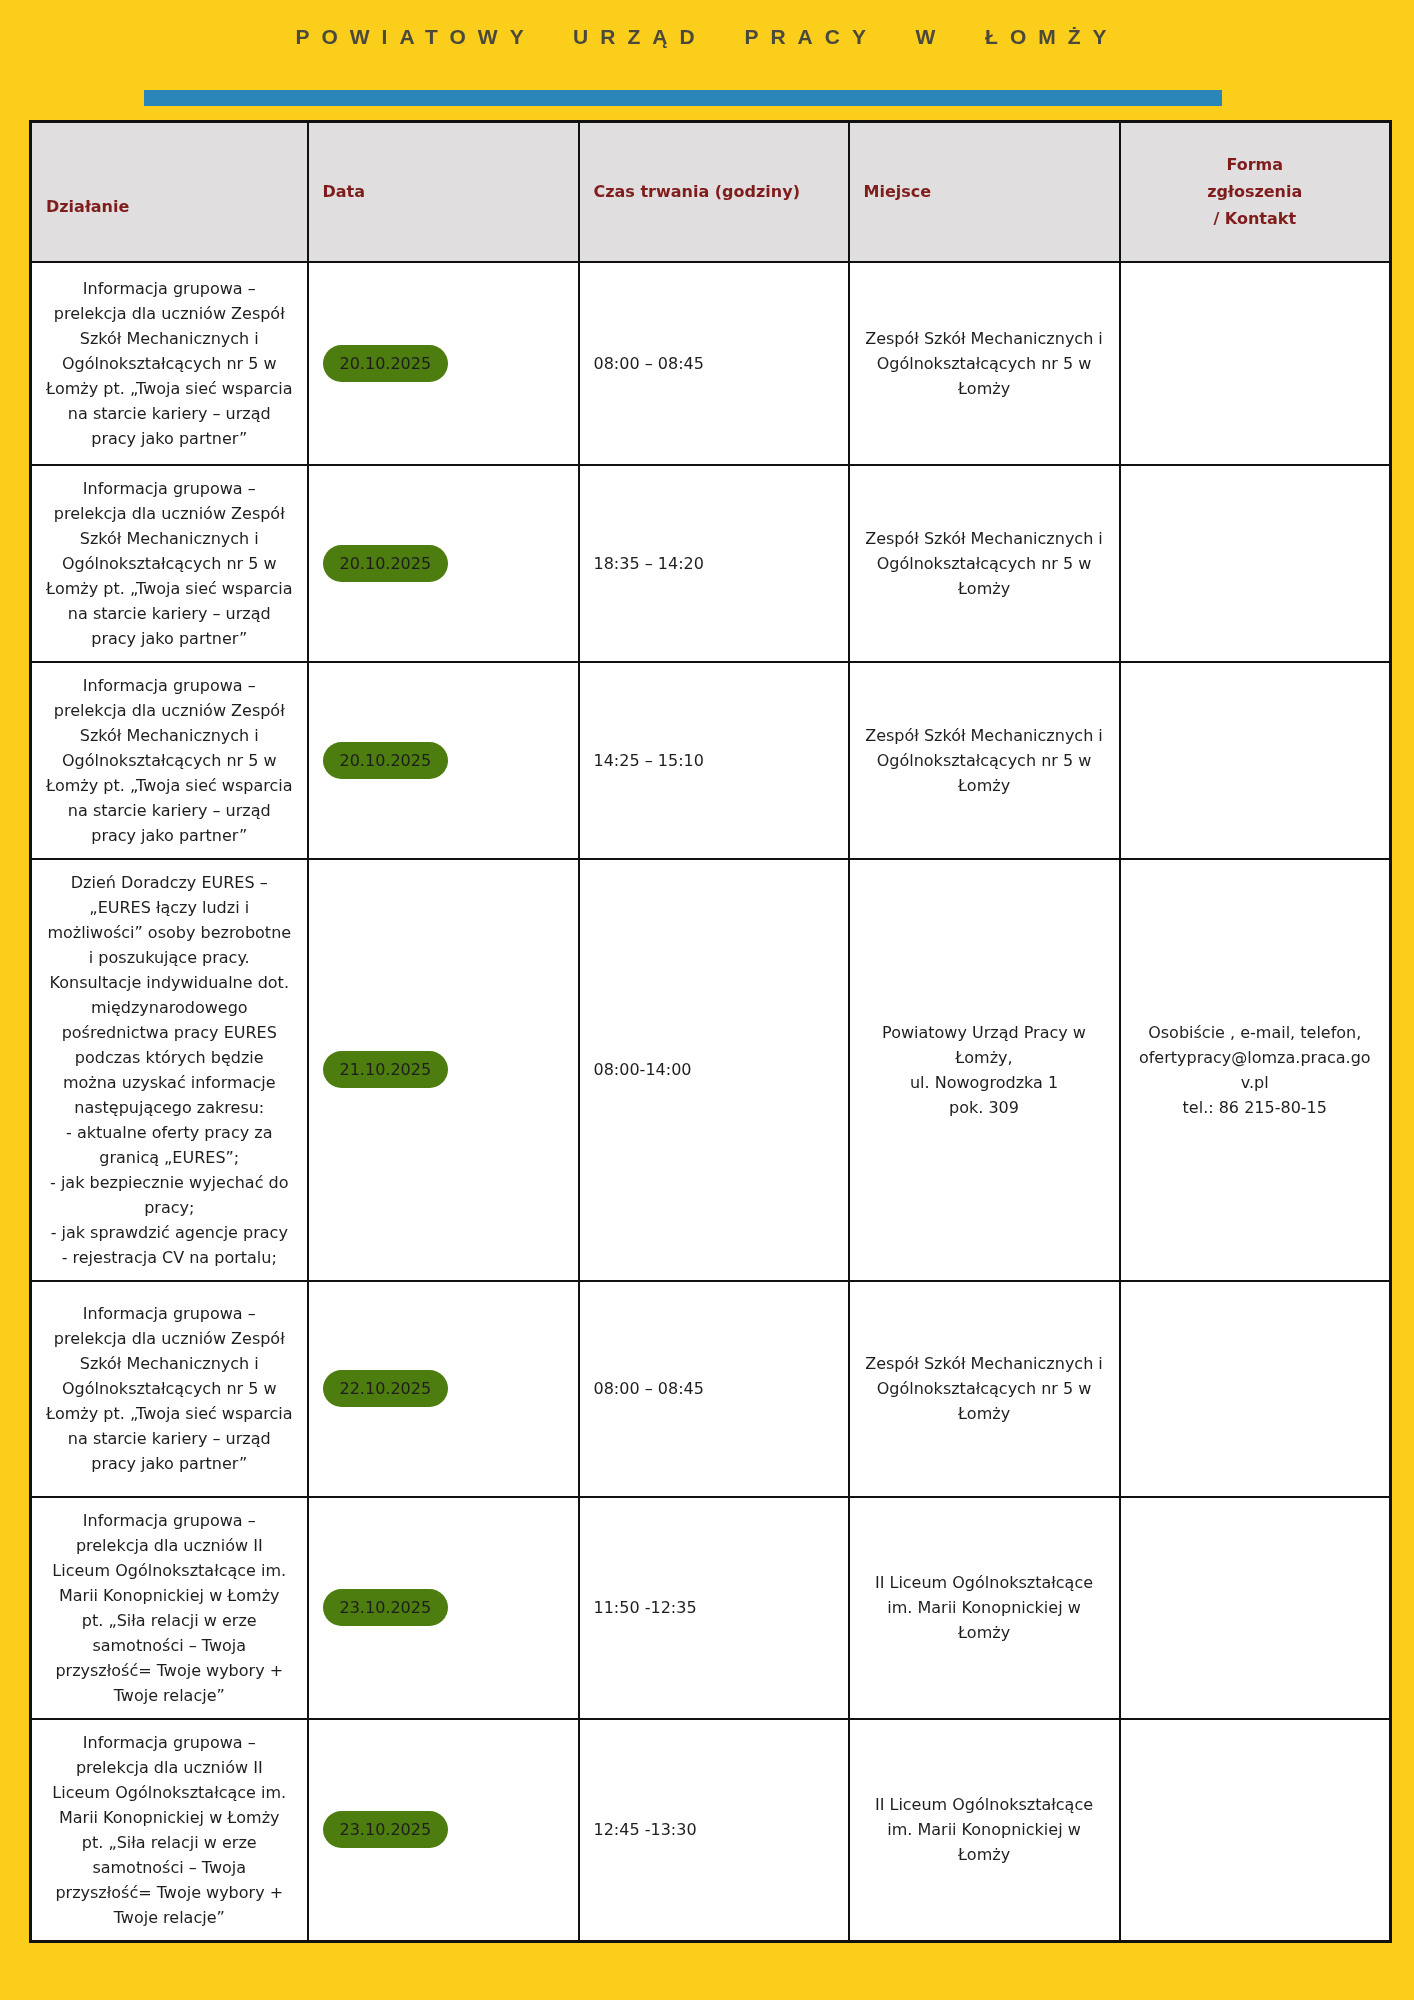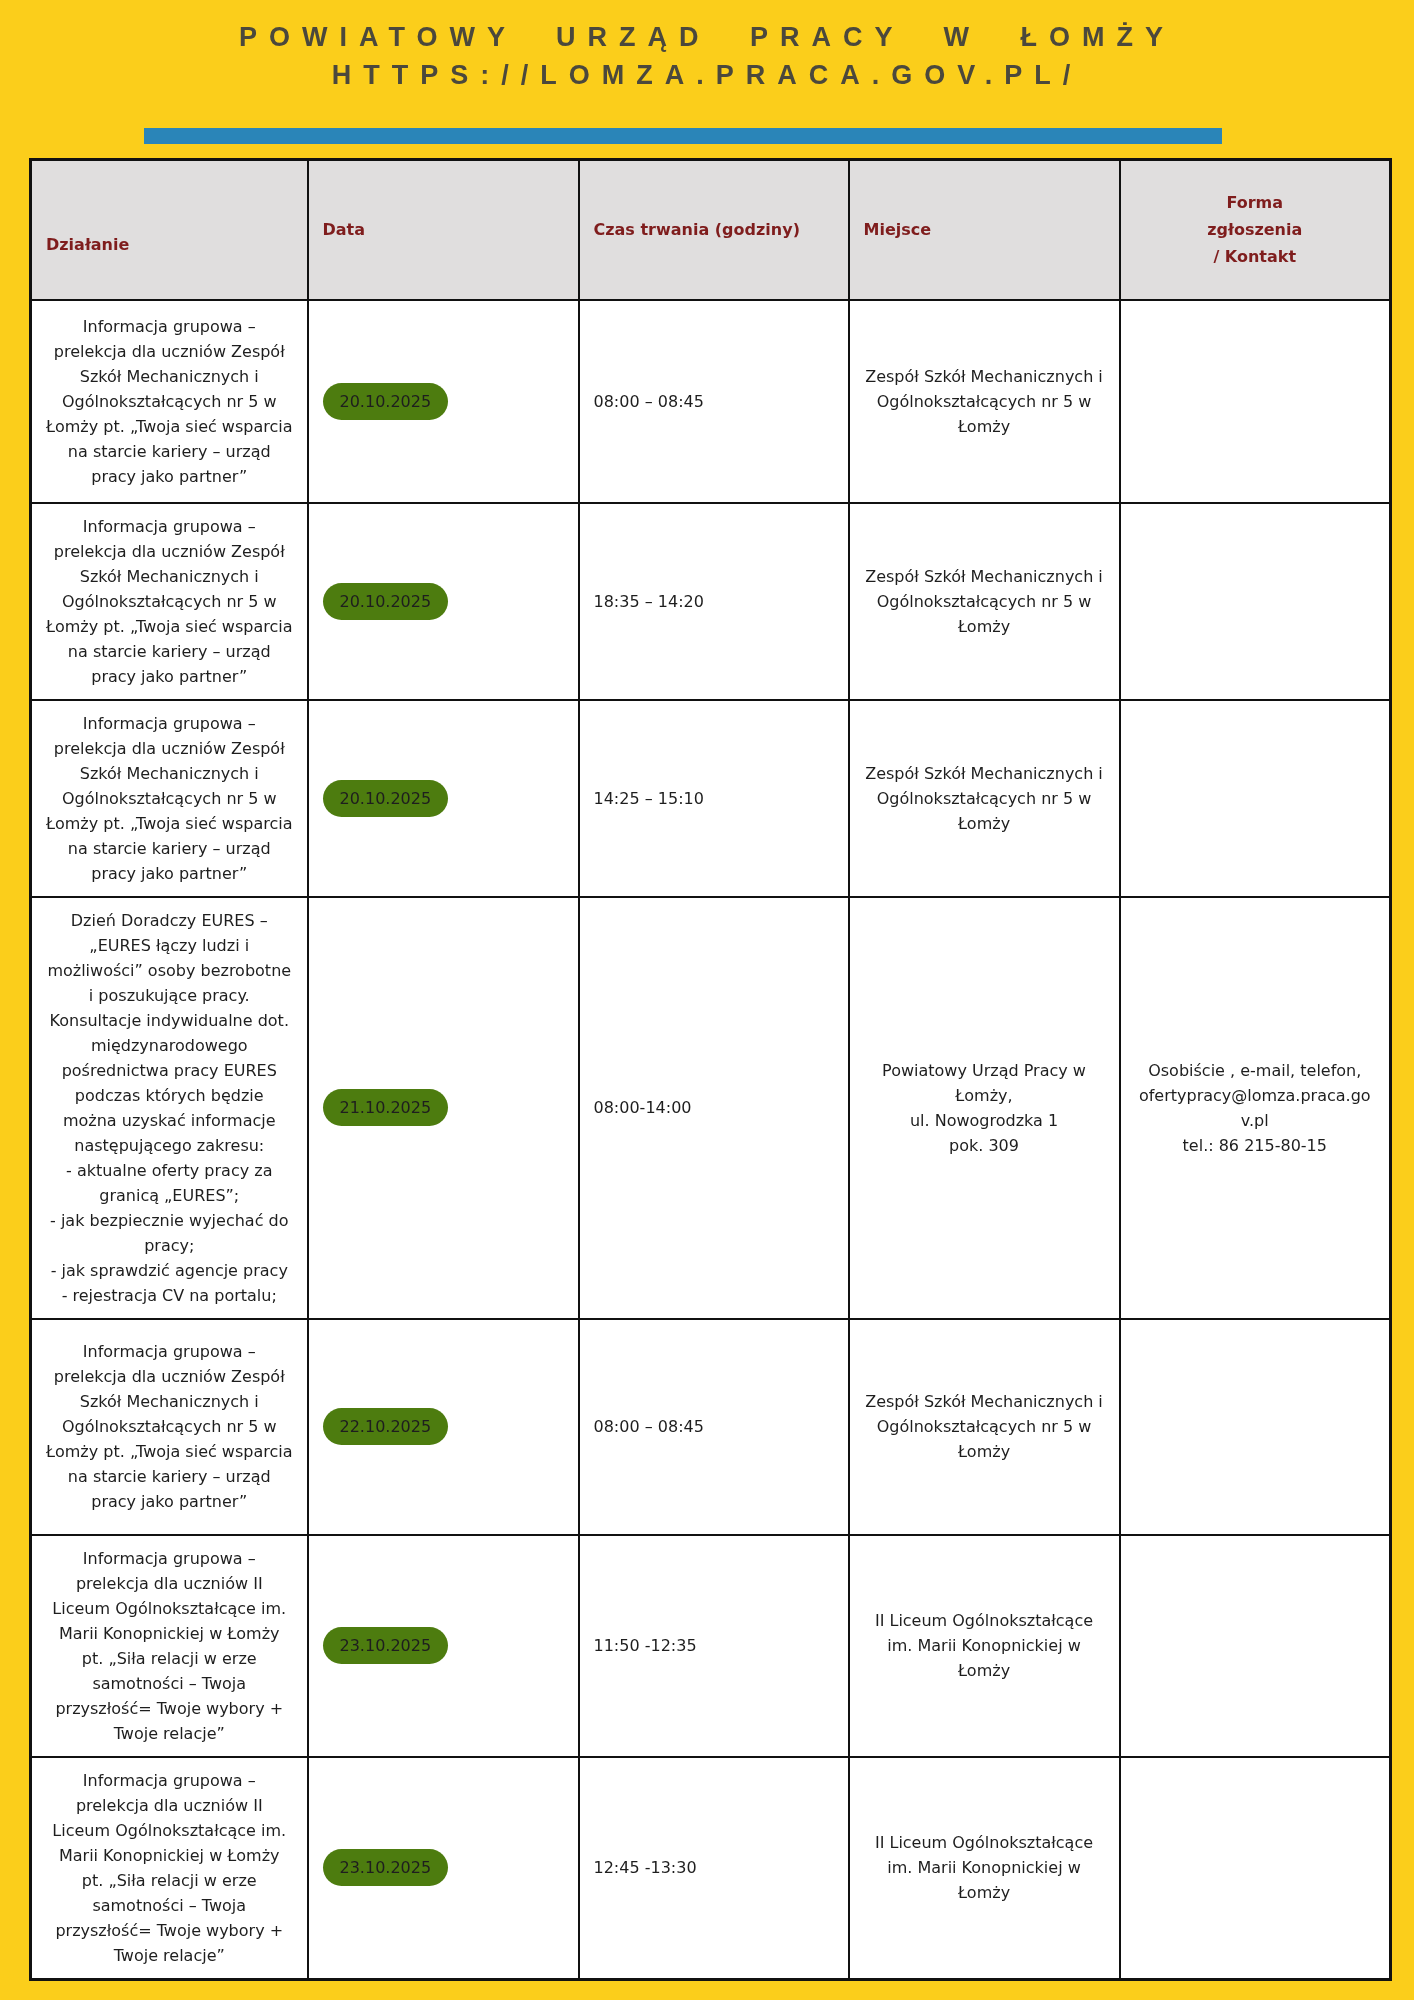--- a/index.html
+++ b/index.html
@@ -14,21 +14,21 @@
     color: #1E1E1E;
   }
   .title-block {
     padding-top: 18px;
     text-align: center;
     color: #4B483C;
   }
   .title-line {
     font-family: "Liberation Sans", sans-serif;
     font-weight: 700;
-    font-size: 27px;
+    font-size: 21px;
     line-height: 38px;
     letter-spacing: 12px;
     word-spacing: 20px;
     white-space: nowrap;
     text-align: center;
   }
   .accent-bar {
     margin: 34px 0 0 144px;
     width: 1078px;
     height: 16px;
@@ -90,21 +90,20 @@
     background: #4d7c0f;
     border-radius: 19px;
     padding: 6px 17px;
   }
 </style>
 </head>
 <body>
 
 <header class="title-block">
   <div class="title-line">POWIATOWY URZĄD PRACY W ŁOMŻY</div>
-  <div class="title-line">HTTPS://LOMZA.PRACA.GOV.PL/</div>
 </header>
 
 <div class="accent-bar"></div>
 
 <div class="table-wrap">
   <table class="schedule">
     <colgroup>
       <col class="c-activity">
         <col class="c-date">
         <col class="c-duration">

